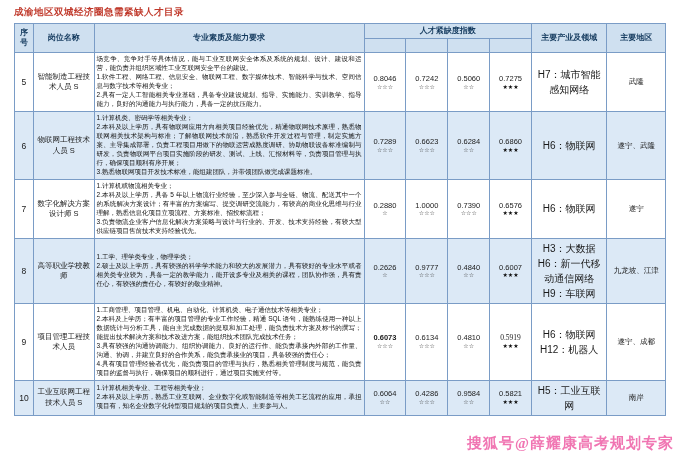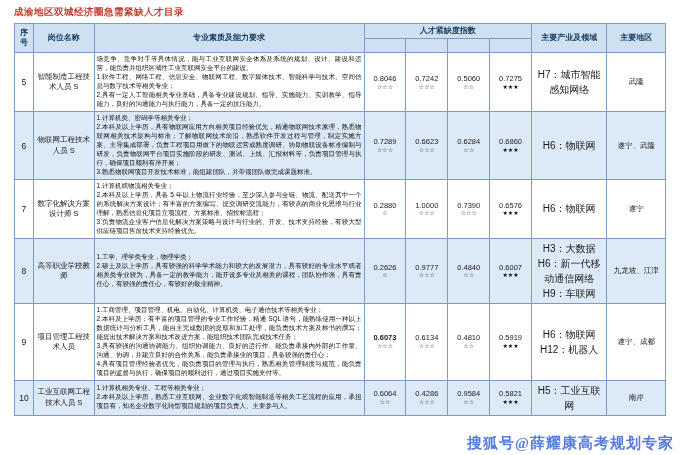--- a/index.html
+++ b/index.html
@@ -52,21 +52,21 @@
   td.region{ text-align:center;font-size:7.5px;}
   .stars{display:block;font-size:6px;color:#3b3b3b;letter-spacing:0px;line-height:1.1;}
   .stars.dark{color:#111;font-weight:bold;}
   tr.alt td{background:#dce9f6;}
   tr.plain td{background:#ffffff;}
   .watermark{
     position:absolute;
     right:6px;bottom:2px;
     font-size:15px;
     font-weight:bold;
-    color:#1d4ed8;
+    color:#ec4899;
     opacity:0.75;
     letter-spacing:1px;
     font-family:"Liberation Serif","DejaVu Serif",serif;
   }
   .hdr-sub{font-size:7.5px;}
 </style>
 </head>
 <body>
 
 <div class="page-title">成渝地区双城经济圈急需紧缺人才目录</div>
@@ -156,21 +156,21 @@
       <tr class="plain">
         <td class="idx"><span style="white-space: pre-line;">9</span></td>
         <td class="name"><span style="white-space: pre-line;">项目管理工程技术人员</span></td>
         <td class="req"><span style="white-space: pre-line;">1.工商管理、项目管理、机电、自动化、计算机类、电子通信技术等相关专业；
 2.本科及上学历；有丰富的项目管理的专业工作经验，精通 SQL 语句，能熟练使用一种以上数据统计与分析工具，能自主完成数据的提取和加工处理，能负责技术方案及标书的撰写；能提出技术解决方案和技术改进方案，能组织技术团队完成技术任务；
 3.具有较强的沟通协调能力、组织协调能力、良好的运行作、能负责承接内外部的工作量、沟通、协调，并建立良好的合作关系，能负责承接业的项目，具备较强的责任心；
 4.具有项目管理经验者优先，能负责项目的管理与执行，熟悉相关管理制度与规范，能负责项目的监督与执行，确保项目的顺利进行，通过项目实施支付等。</span></td>
         <td class="num"><span style="white-space: pre-line; font-weight: bold;">0.6073</span><span class="stars">☆☆☆</span></td>
         <td class="num"><span style="white-space: pre-line;">0.6134</span><span class="stars">☆☆☆</span></td>
         <td class="num"><span style="white-space: pre-line;">0.4810</span><span class="stars">☆☆</span></td>
-        <td class="num"><span style="white-space: pre-line;">0.5919</span><span class="stars dark">★★★</span></td>
+        <td class="num"><span style="white-space: pre-line; font-family: Liberation Serif, serif;">0.5919</span><span class="stars dark">★★★</span></td>
         <td class="field"><span style="white-space: pre-line;">H6：物联网
 H12：机器人</span></td>
         <td class="region"><span style="white-space: pre-line;">遂宁、成都</span></td>
       </tr>
       <tr class="alt">
         <td class="idx"><span style="white-space: pre-line;">10</span></td>
         <td class="name"><span style="white-space: pre-line;">工业互联网工程技术人员 S</span></td>
         <td class="req"><span style="white-space: pre-line;">1.计算机相关专业、工程等相关专业；
 2.本科及以上学历，熟悉工业互联网、企业数字化或智能制造等相关工艺流程的应用，承担项目有，知名企业数字化转型项目规划的项目负责人、主要参与人。</span></td>
         <td class="num"><span style="white-space: pre-line;">0.6064</span><span class="stars">☆☆</span></td>

